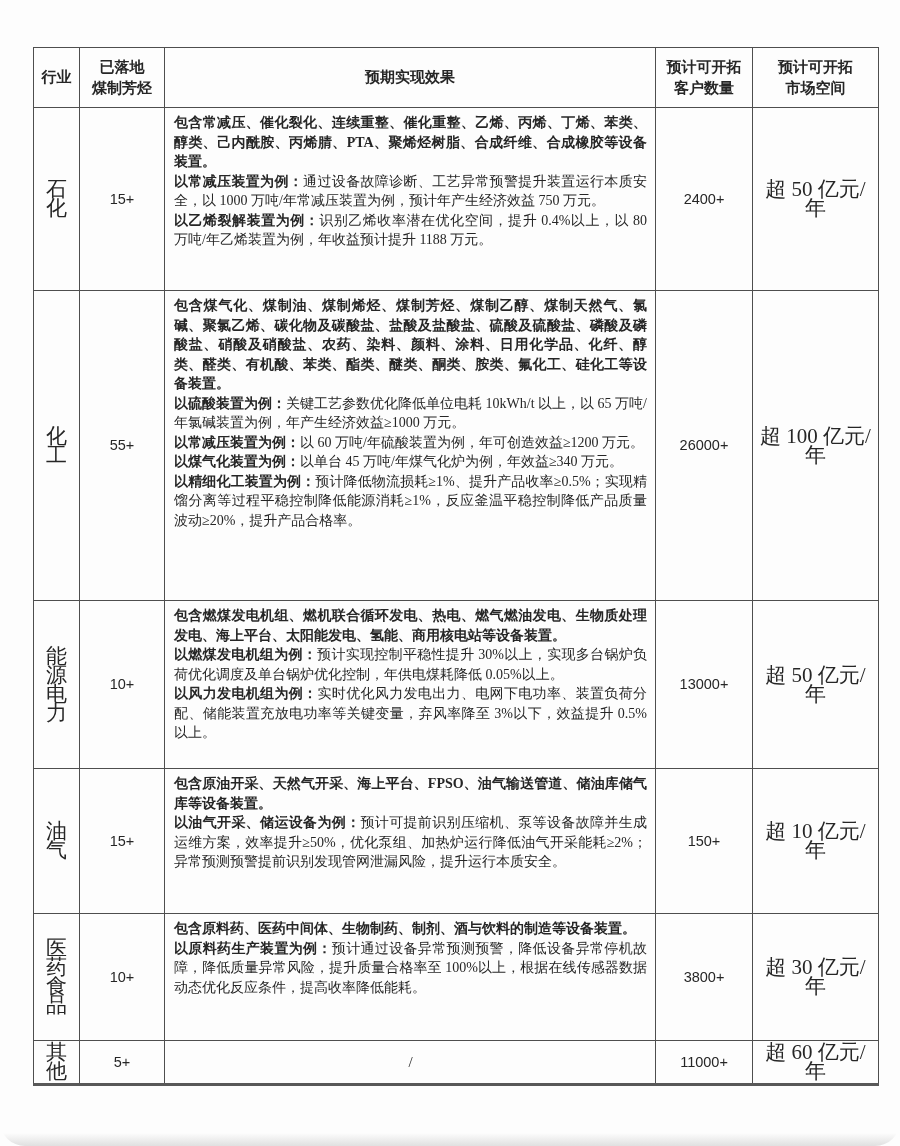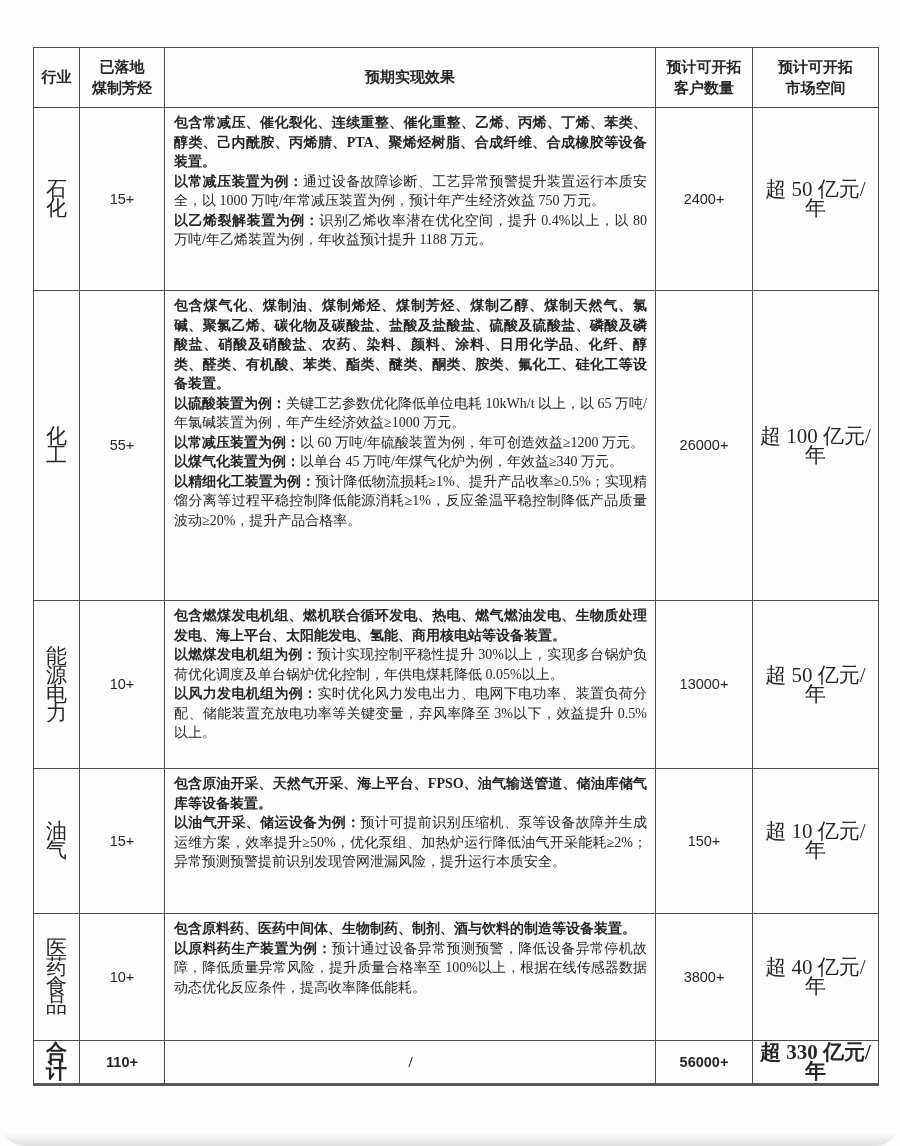--- a/index.html
+++ b/index.html
@@ -160,25 +160,25 @@
         </tr>
         <tr>
           <td class="c">医药
 食品</td>
           <td class="c num">10+</td>
           <td class="effects">
             <p class="intro">包含原料药、医药中间体、生物制药、制剂、酒与饮料的制造等设备装置。</p>
             <p class="example"><span class="lead">以原料药生产装置为例：</span><span>预计通过设备异常预测预警，降低设备异常停机故障，降低质量异常风险，提升质量合格率至 100%以上，根据在线传感器数据动态优化反应条件，提高收率降低能耗。</span></p>
           </td>
           <td class="c num">3800+</td>
-          <td class="c">超 40 亿元/年</td>
+          <td class="c">超 30 亿元/年</td>
         </tr>
-        <tr class="total-row">
-          <td class="c">合计</td>
-          <td class="c num">110+</td>
+        <tr>
+          <td class="c">其他</td>
+          <td class="c num">5+</td>
           <td class="effects slash">/</td>
-          <td class="c num">56000+</td>
-          <td class="c">超 330 亿元/年</td>
+          <td class="c num">11000+</td>
+          <td class="c">超 60 亿元/年</td>
         </tr>
       </tbody>
   </table>
   <div class="bottom-shade"></div>
 </div>
 
 </body></html>

